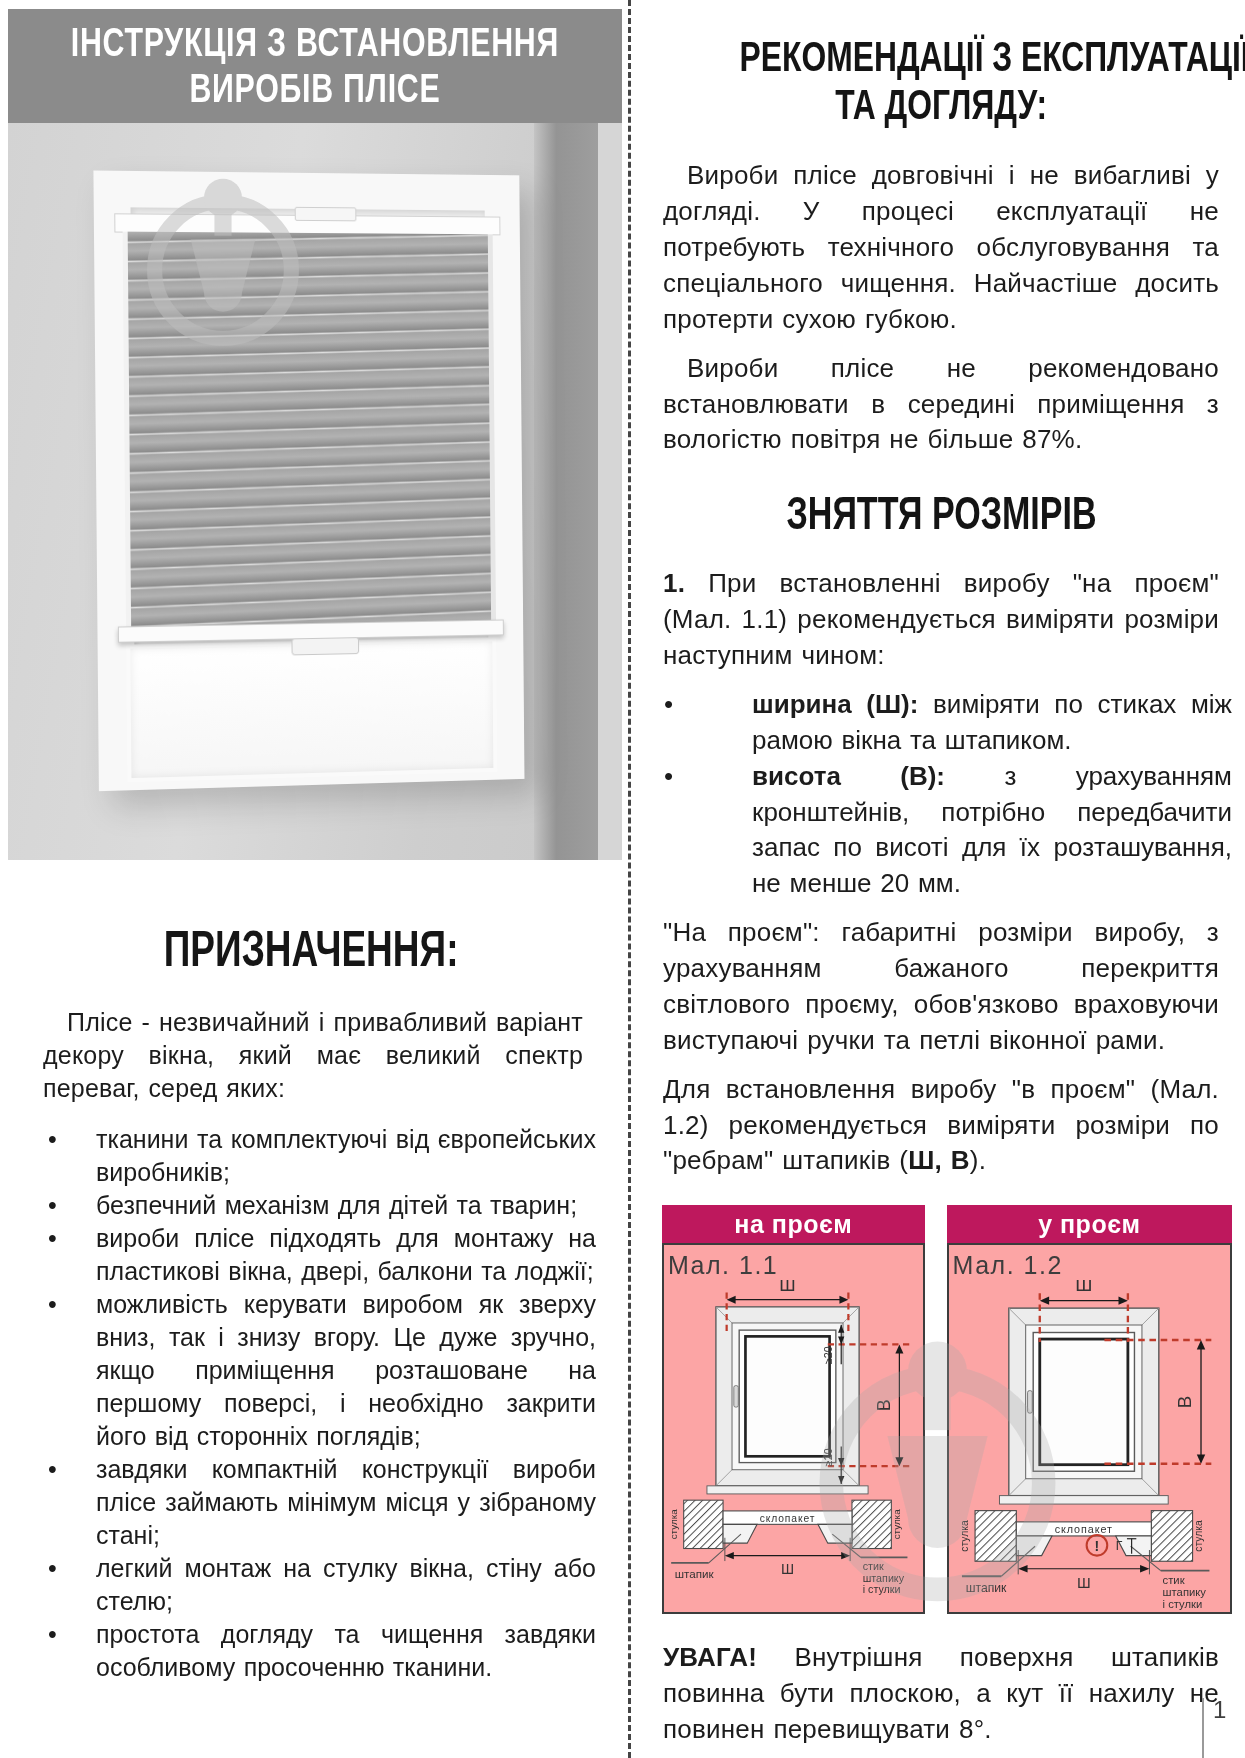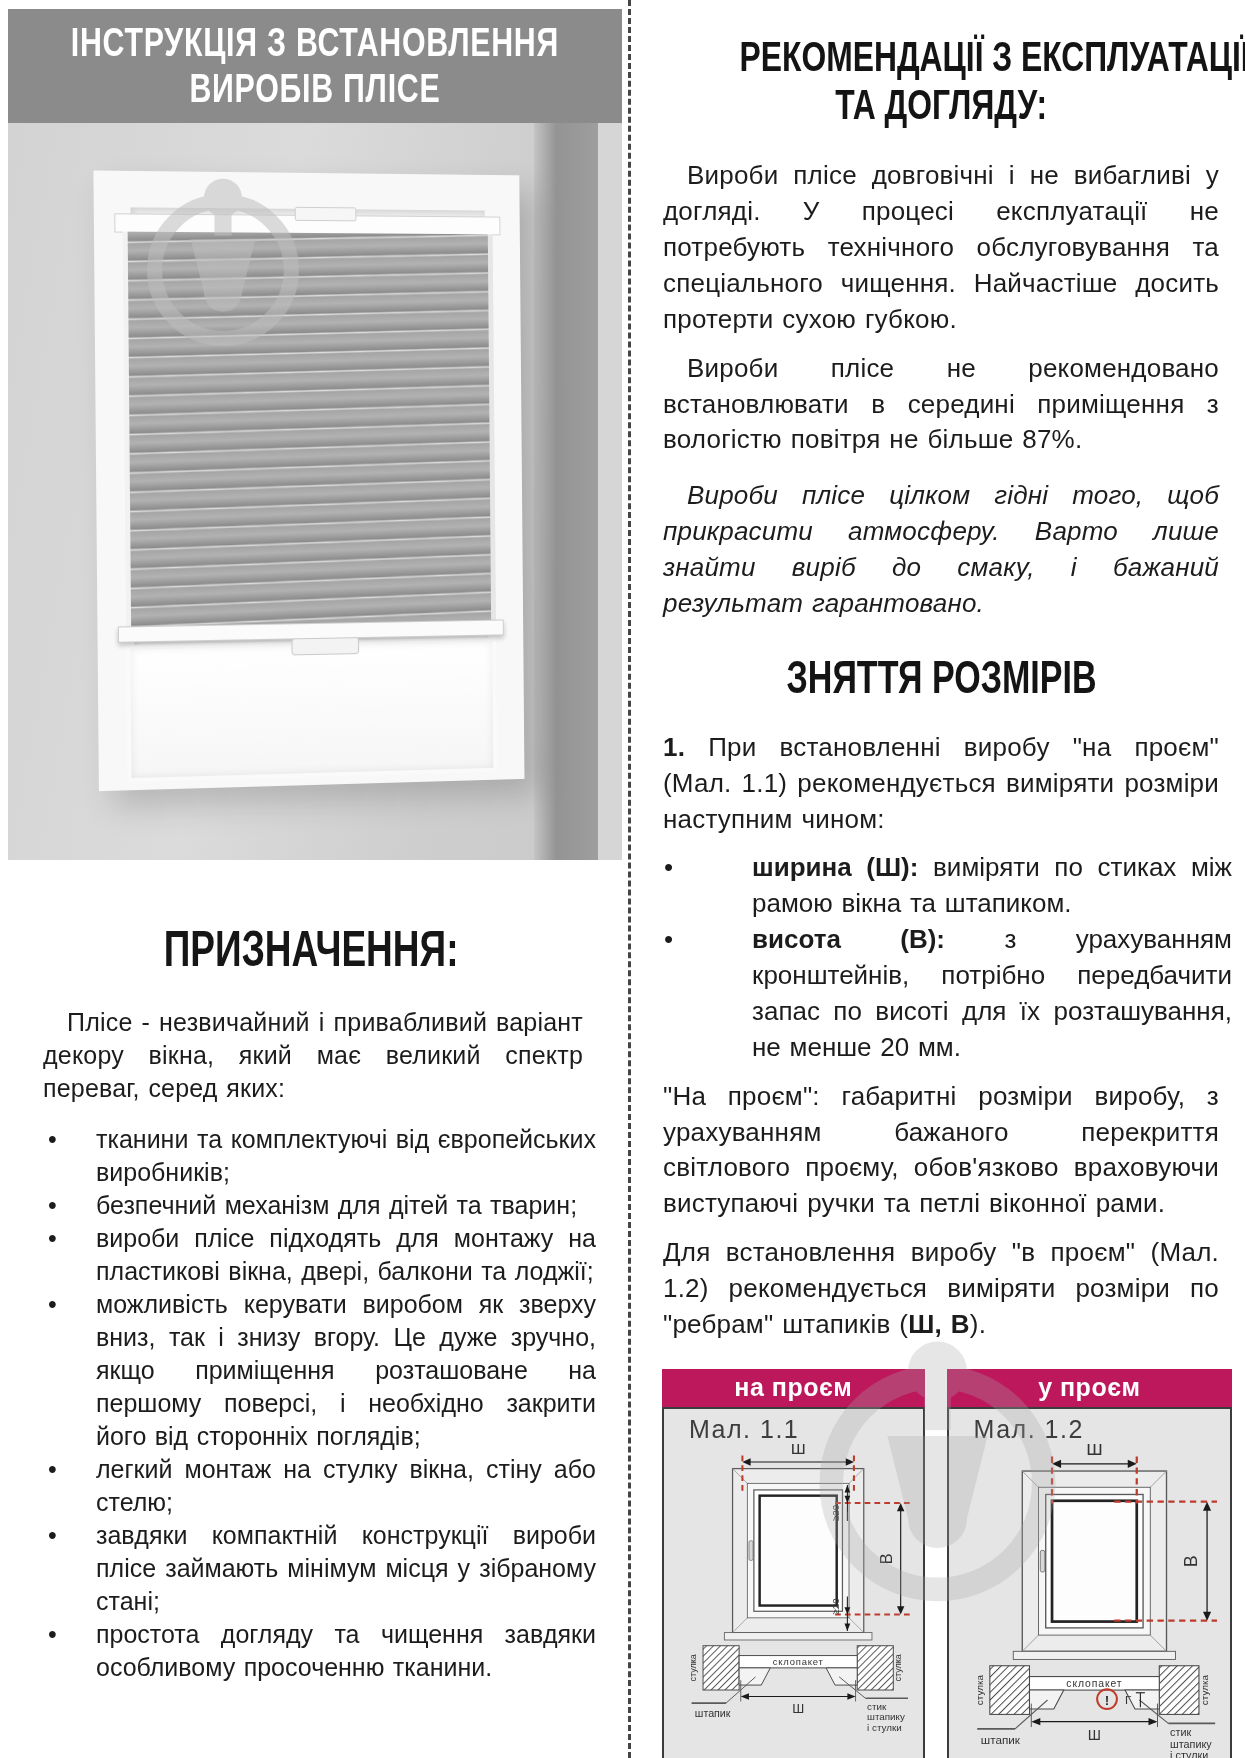--- a/index.html
+++ b/index.html
@@ -57,21 +57,21 @@
   .mt20{margin-top:20px;}
   .mt26{margin-top:26px;}
   .italic{font-style:italic;}
   .rbullet{position:relative;padding-left:102px;font-size:26px;line-height:1.38;text-align:justify;text-align-last:left;margin:0;word-spacing:1.5px;}
   .rbullet::before{content:"\2022";position:absolute;left:14px;top:0;font-size:26px;}
   
   .diagrams{margin:26px 0 0 12px;display:flex;gap:22px;position:relative;z-index:1;}
   .panel{display:flex;flex-direction:column;}
   .panel-header{height:38px;background:#be185d;color:#fff;font-weight:bold;font-size:25px;
     display:flex;align-items:center;justify-content:center;letter-spacing:.5px;}
-  .panel-body{border:2px solid #3c3c3c;background:#e5e5e5;padding:4px 8px 2px 21px;position:relative;}
+  .panel-body{border:2px solid #3c3c3c;background:#fca5a5;padding:4px 8px 2px 0;position:relative;}
   .fig-label{font-size:25px;color:#3d3d3d;letter-spacing:1.5px;margin:2px 0 0 4px;}
   .pw-left{width:265px;}
   .pw-right{width:288px;}
   svg text{font-family:"Liberation Sans",sans-serif;fill:#333;}
   .diag-svg{width:100%;height:330px;display:block;}
   
   .pageno-wrap{position:absolute;left:1202px;top:1698px;height:60px;border-left:2px solid #9a9a9a;padding-left:9px;}
   .pageno{font-size:24px;color:#3f3f3f;line-height:1;}
 </style>
 </head>
@@ -114,37 +114,36 @@
     <span class="cond">ПРИЗНАЧЕННЯ:</span>
   </div>
 
   <div class="lc-body">
     <p class="para lc-intro indent">Плісе - незвичайний і привабливий варіант декору вікна, який має великий спектр переваг, серед яких:</p>
     <div class="lc-bullets">
       <p class="lbullet">тканини та комплектуючі від європейських виробників;</p>
       <p class="lbullet">безпечний механізм для дітей та тварин;</p>
       <p class="lbullet">вироби плісе підходять для монтажу на пластикові вікна, двері, балкони та лоджії;</p>
       <p class="lbullet">можливість керувати виробом як зверху вниз, так і знизу вгору. Це дуже зручно, якщо приміщення розташоване на першому поверсі, і необхідно закрити його від сторонніх поглядів;</p>
+      <p class="lbullet">завдяки компактній конструкції вироби плісе займають мінімум місця у зібраному стані;</p>
       <p class="lbullet">легкий монтаж на стулку вікна, стіну або стелю;</p>
-      <p class="lbullet">завдяки компактній конструкції вироби плісе займають мінімум місця у зібраному стані;</p>
       <p class="lbullet">простота догляду та чищення завдяки особливому просоченню тканини.</p>
     </div>
   </div>
 </div>
 
 <div class="rc">
 
   <div class="rc-title">
     <div><span class="cond">РЕКОМЕНДАЦІЇ З ЕКСПЛУАТАЦІЇ</span></div>
     <div><span class="cond">ТА ДОГЛЯДУ:</span></div>
   </div>
 
   <p class="para indent mt30">Вироби плісе довговічні і не вибагливі у догляді. У процесі експлуатації не потребують технічного обслуговування та спеціального чищення. Найчастіше досить протерти сухою губкою.</p>
   <p class="para indent">Вироби плісе не рекомендовано встановлювати в середині приміщення з вологістю повітря не більше 87%.</p>
-  <p class="para indent italic mt20">Вироби плісе цілком гідні того, щоб прикрасити атмосферу. Варто лише знайти виріб до смаку, і бажаний результат гарантовано.</p>
 
   <div class="rc-title2">
     <span class="cond">ЗНЯТТЯ РОЗМІРІВ</span>
   </div>
 
   <p class="para mt26"><b>1.</b><span> При встановленні виробу "на проєм" (Мал. 1.1) рекомендується виміряти розміри наступним чином:</span></p>
 
   <p class="rbullet"><b>ширина (Ш):</b><span> виміряти по стиках між рамою вікна та штапиком.</span></p>
   <p class="rbullet"><b>висота (В):</b><span> з урахуванням кронштейнів, потрібно передбачити запас по висоті для їх розташування, не менше 20 мм.</span></p>
 

